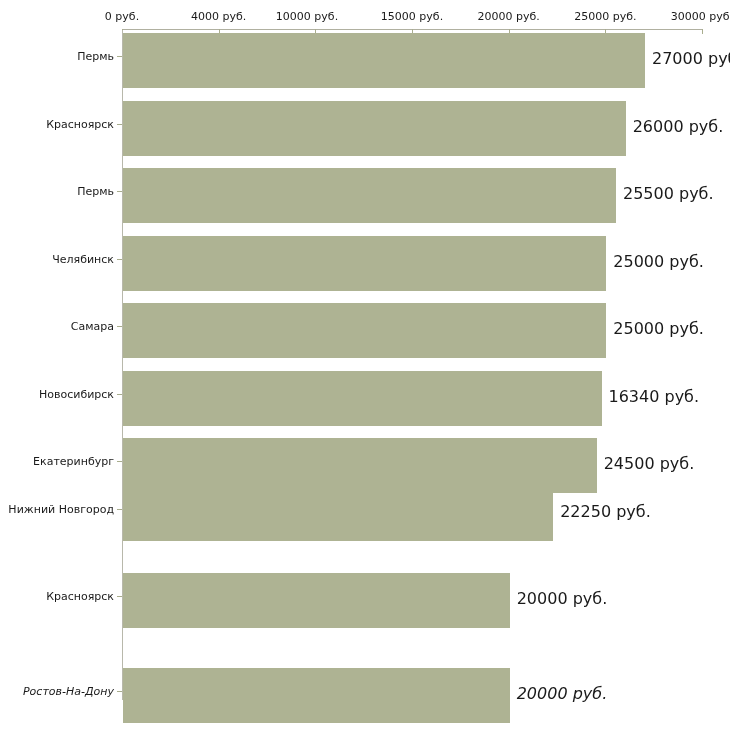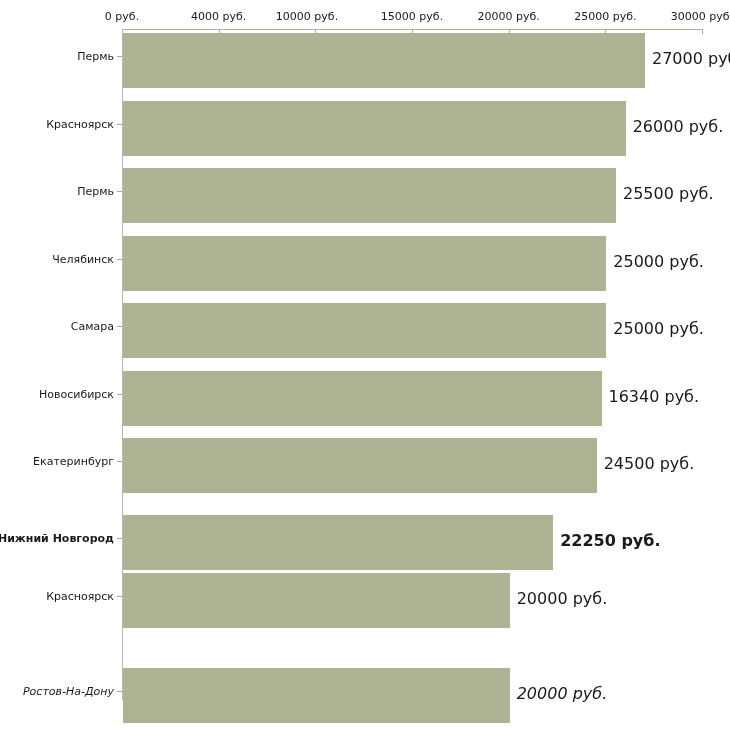--- a/index.html
+++ b/index.html
@@ -173,21 +173,21 @@
           <div class="y-tick"></div>
           <div class="bar" title="Новосибирск 24750 руб." style="width: 478.5px; background: rgb(174, 179, 147);"></div>
           <div class="bar-value" style="left: 608.5px;">16340 руб.</div>
         </div>
         <div class="row" style="top: 405px;">
           <div class="cat-label">Екатеринбург</div>
           <div class="y-tick"></div>
           <div class="bar" title="Екатеринбург 24500 руб." style="width: 473.667px; background: rgb(174, 179, 147);"></div>
           <div class="bar-value" style="left: 603.667px;">24500 руб.</div>
         </div>
-        <div class="row" style="top: 482px; font-weight: bold;">
+        <div class="row" style="top: 453px;">
           <div class="cat-label">Нижний Новгород</div>
           <div class="y-tick"></div>
           <div class="bar" title="Нижний Новгород 22250 руб." style="width: 430.167px; background: rgb(174, 179, 147);"></div>
           <div class="bar-value" style="left: 560.167px;">22250 руб.</div>
         </div>
         <div class="row" style="top: 540px;">
           <div class="cat-label">Красноярск</div>
           <div class="y-tick"></div>
           <div class="bar" title="Волгоград 20000 руб." style="width: 386.667px; background: rgb(174, 179, 147);"></div>
           <div class="bar-value" style="left: 516.667px;">20000 руб.</div>

